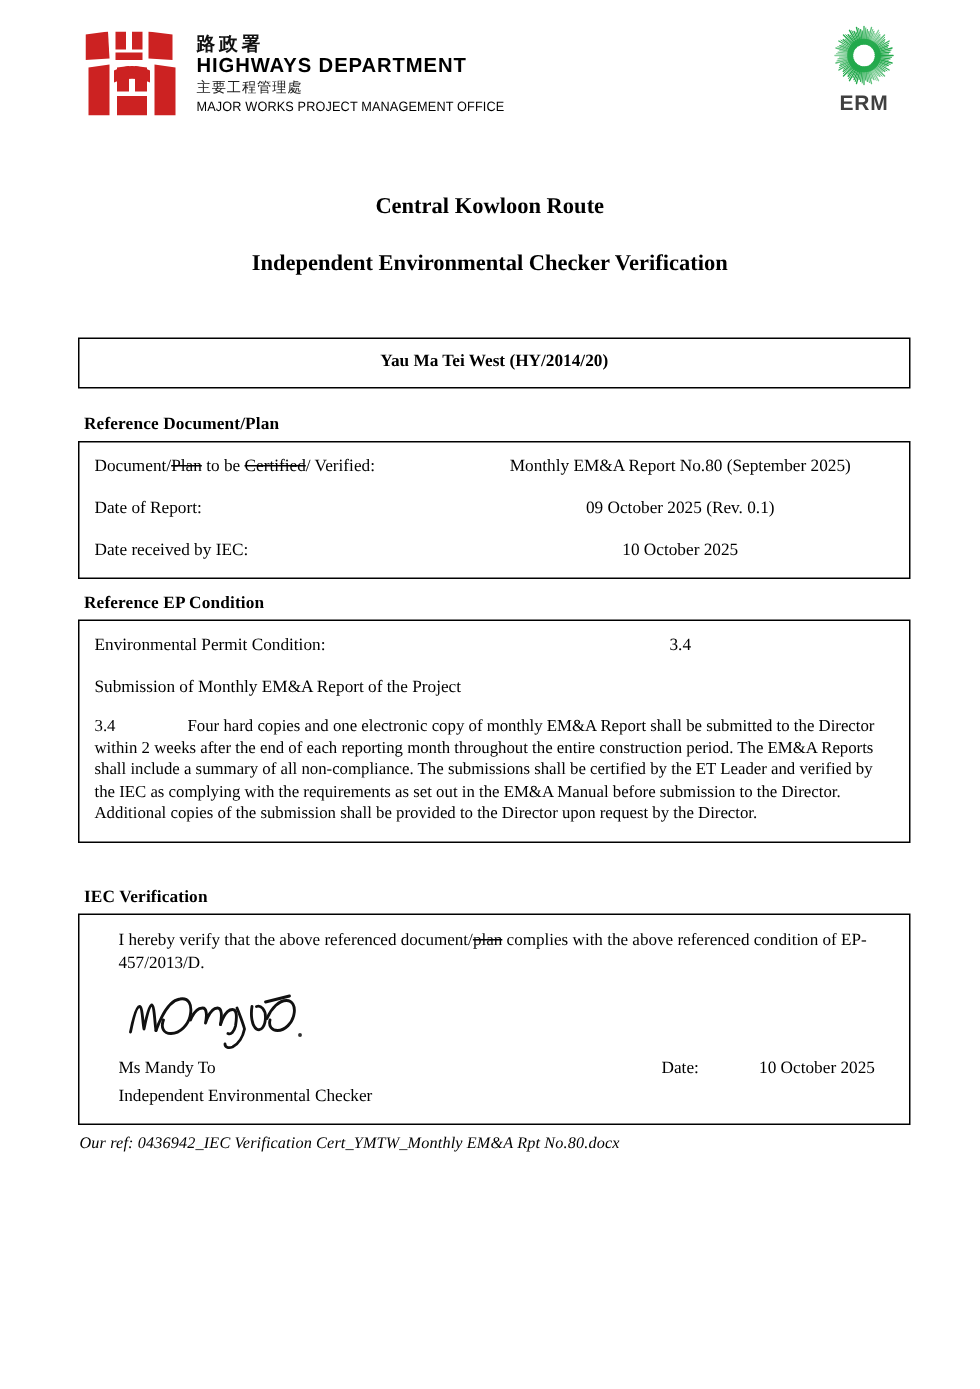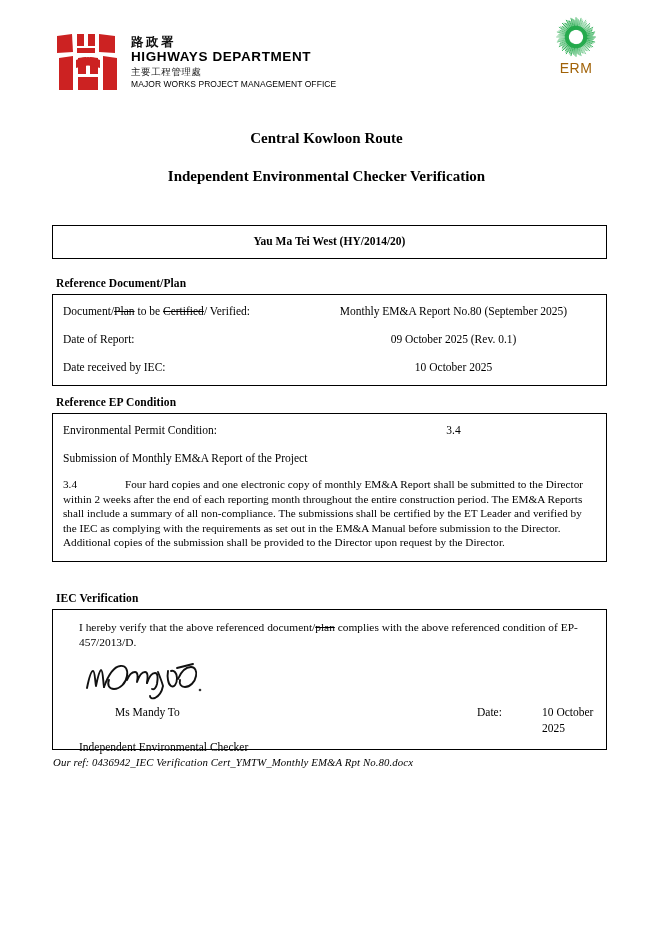--- a/index.html
+++ b/index.html
@@ -18,21 +18,21 @@
 
   
   .header {
     position: absolute;
     left: 0; top: 0;
     width: 653px;
     height: 92px;
   }
   .hyd-logo-block {
     position: absolute;
-    left: 57px; top: 34px;
+    left: 57px; top: 21px;
     display: flex;
     align-items: flex-start;
   }
   .hyd-mark {
     width: 62px;
     height: 56px;
     position: relative;
     margin-right: 12px;
     flex: none;
   }
@@ -77,23 +77,23 @@
   .erm-logo-block {
     position: absolute;
     left: 545px; top: 15px;
     width: 62px;
     text-align: center;
   }
   .erm-mark { width: 52px; height: 44px; margin: 0 auto; display: block; }
   .erm-word {
     font-family: "Liberation Sans", sans-serif;
     font-size: 14px;
-    font-weight: normal;
+    font-weight: bold;
     letter-spacing: 0.5px;
-    color: #a16207;
+    color: #404040;
     margin-top: 1px;
   }
 
   
   .titles {
     position: absolute;
     left: 0; top: 110px;
     width: 653px;
     text-align: center;
   }
@@ -177,21 +177,21 @@
     margin-top: 8px;
   }
   .sig-svg { position: absolute; left: 3px; top: 0; }
 
   .sign-row {
     display: flex;
     align-items: baseline;
     font-size: 11.5px;
     line-height: 16px;
   }
-  .sign-row .name { width: 362px; flex: none; margin-left: 36px; }
+  .sign-row .name { width: 362px; flex: none; }
   .sign-row .date-lbl { width: 65px; flex: none; }
   .sign-row .date-val { flex: 1; }
   .sign-title { font-size: 11.5px; line-height: 16px; margin-top: 3px; }
 
   
   .footer-ref {
     position: absolute;
     left: 53px;
     top: 756px;
     font-size: 10.8px;

